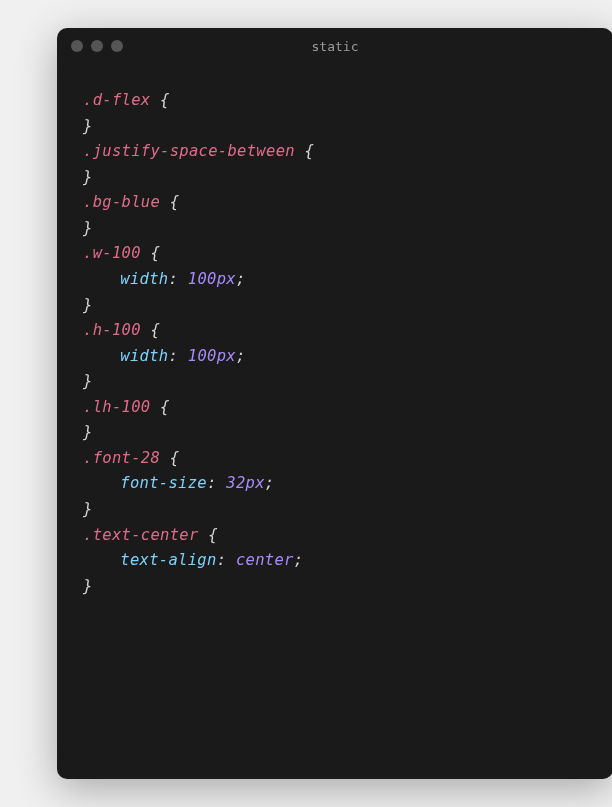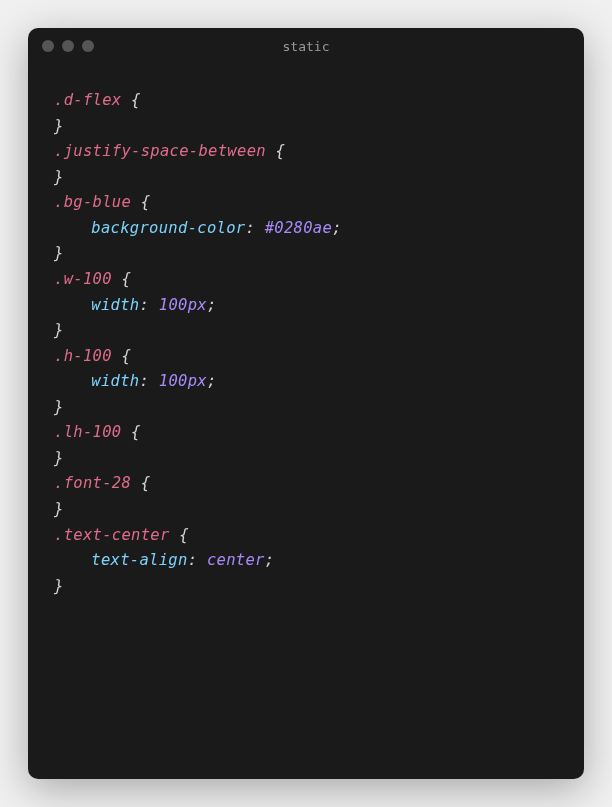--- a/index.html
+++ b/index.html
@@ -12,20 +12,21 @@
     }
     .window {
       background: #1a1a1a;
       border-radius: 10px;
       width: 100%;
       height: 100%;
       overflow: hidden;
       box-shadow: 0 10px 40px rgba(0,0,0,0.3);
       display: flex;
       flex-direction: column;
+      margin-left: 29px;
     }
     .titlebar {
       height: 36px;
       display: flex;
       align-items: center;
       padding: 0 14px;
       position: relative;
       flex-shrink: 0;
     }
     .traffic-lights {
@@ -75,29 +76,29 @@
       <div class="dot"></div>
     </div>
     <div class="title">static</div>
   </div>
   <div class="code" id="code-area">
       <div class="line"><span class="sel">.d-flex</span><span class="brace"> {</span></div>
       <div class="line"><span class="brace">}</span></div>
       <div class="line"><span class="sel">.justify-space-between</span><span class="brace"> {</span></div>
       <div class="line"><span class="brace">}</span></div>
       <div class="line"><span class="sel">.bg-blue</span><span class="brace"> {</span></div>
-      <div class="line"><span class="indent"></span><span class="prop">background-color</span><span class="colon">: </span><span class="val">#0280ae</span><span class="semi">;</span></div>
       <div class="line"><span class="brace">}</span></div>
       <div class="line"><span class="sel">.w-100</span><span class="brace"> {</span></div>
       <div class="line"><span class="indent"></span><span class="prop">width</span><span class="colon">: </span><span class="val">100px</span><span class="semi">;</span></div>
       <div class="line"><span class="brace">}</span></div>
       <div class="line"><span class="sel">.h-100</span><span class="brace"> {</span></div>
       <div class="line"><span class="indent"></span><span class="prop">width</span><span class="colon">: </span><span class="val">100px</span><span class="semi">;</span></div>
       <div class="line"><span class="brace">}</span></div>
       <div class="line"><span class="sel">.lh-100</span><span class="brace"> {</span></div>
       <div class="line"><span class="brace">}</span></div>
       <div class="line"><span class="sel">.font-28</span><span class="brace"> {</span></div>
+      <div class="line"><span class="indent"></span><span class="prop">font-size</span><span class="colon">: </span><span class="val">32px</span><span class="semi">;</span></div>
       <div class="line"><span class="brace">}</span></div>
       <div class="line"><span class="sel">.text-center</span><span class="brace"> {</span></div>
       <div class="line"><span class="indent"></span><span class="prop">text-align</span><span class="colon">: </span><span class="val">center</span><span class="semi">;</span></div>
       <div class="line"><span class="brace">}</span></div>
     </div>
 </div>
 
 </body></html>

